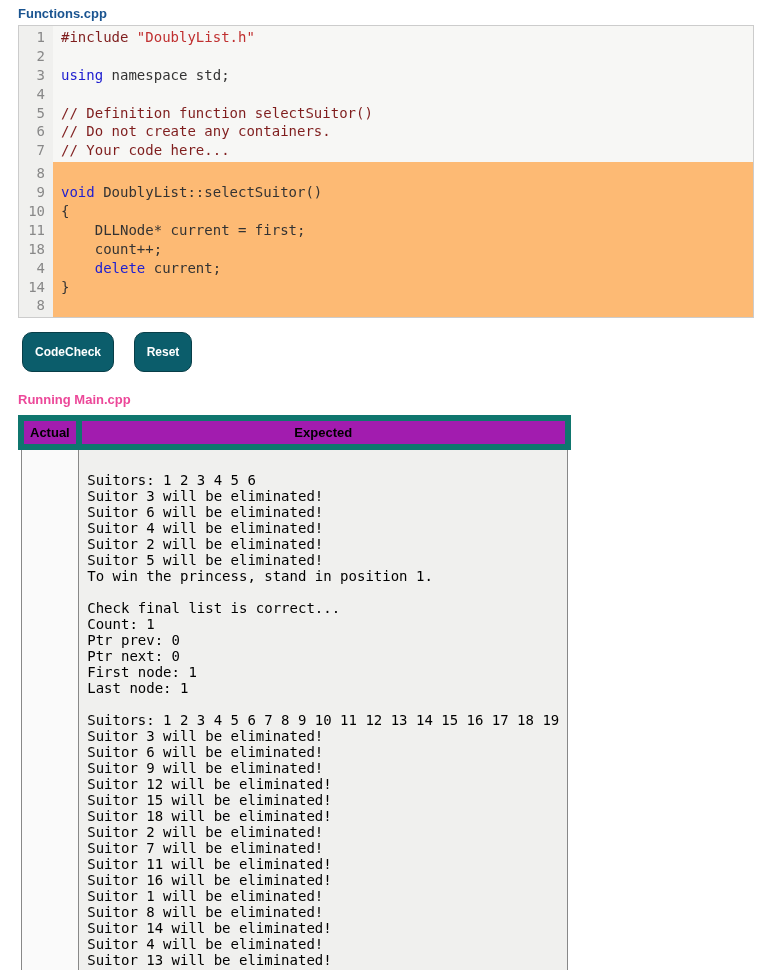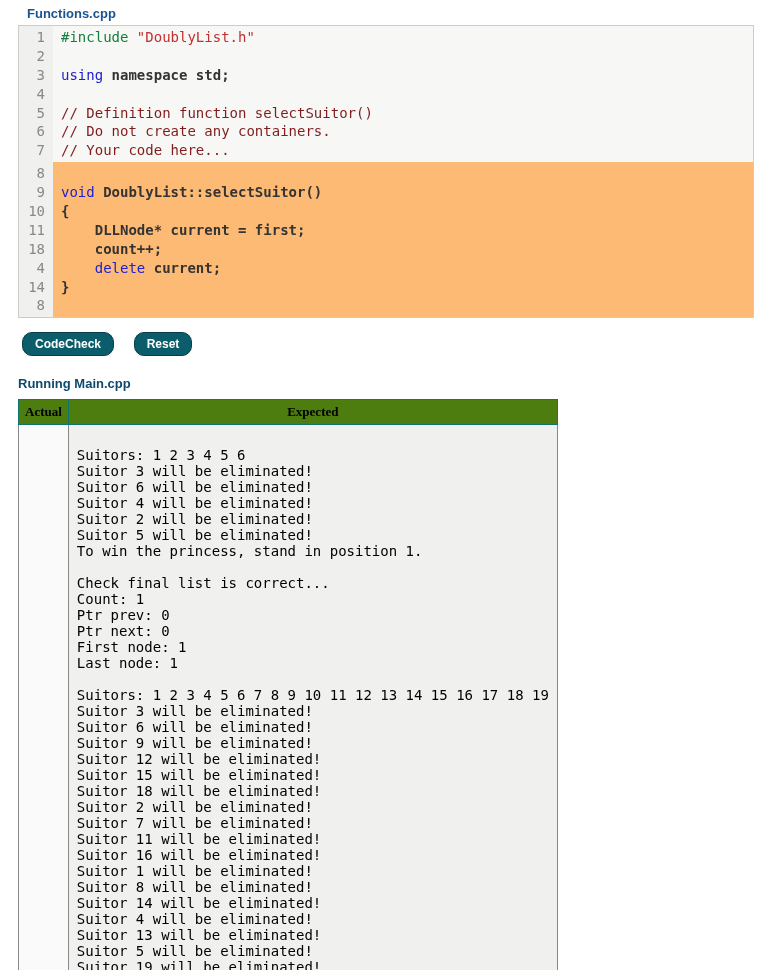--- a/index.html
+++ b/index.html
@@ -9,21 +9,20 @@
     font-family: Arial, Helvetica, sans-serif;
     font-size: 13px;
     background: #fff;
     width: 772px;
   }
   .file-header {
     color: #1a5490;
     font-weight: bold;
     font-size: 13px;
     padding: 6px 18px 4px 18px;
-    margin-left: 9px;
   }
   .code-container {
     margin: 0 18px;
     border: 1px solid #ccc;
   }
   .code-block {
     display: flex;
     font-family: 'Consolas', 'Monaco', monospace;
     font-size: 14px;
     line-height: 1.35;
@@ -38,57 +37,56 @@
   }
   .code-lines {
     background: #f7f7f5;
     padding: 2px 8px;
     white-space: pre;
     flex: 1;
   }
   .code-lines.editable {
     background: #fdba74;
   }
-  .kw-pre { color: #15803d; }
+  .kw-pre { color: #7f1d1d; }
   .kw-str { color: #c03030; }
   .kw-blue { color: #2020d0; }
   .kw-cmt { color: #7f1d1d; }
-  .plain { color: #333; font-weight: bold; }
+  .plain { color: #333; }
   .btn-row {
     padding: 14px 22px 18px 22px;
   }
   .btn {
     display: inline-block;
     background: #0b5d6b;
     color: #fff;
     font-weight: bold;
     font-size: 12px;
-    padding: 4px 12px;
+    padding: 12px 12px;
     border-radius: 10px;
     border: 1px solid #083e48;
     cursor: pointer;
     margin-right: 16px;
   }
   .running-header {
-    color: #0c4a6e;
+    color: #ec4899;
     font-weight: bold;
     font-size: 13px;
     padding: 2px 18px 8px 18px;
   }
   .results-table {
     border-collapse: collapse;
     margin: 0 18px;
     width: 482px;
   }
   .results-table th {
-    border: 1px solid #0f766e;
-    background: #4d7c0f;
+    border: 6px solid #0f766e;
+    background: #a21caf;
     font-size: 13px;
     padding: 4px 6px;
-    font-family: Liberation Serif, serif;
   }
   .results-table td {
     border: 1px solid #888;
     vertical-align: top;
     font-family: 'Consolas', 'Monaco', monospace;
     font-size: 14px;
     white-space: pre;
     padding: 6px 8px;
     background: #f0f0ee;
   }

